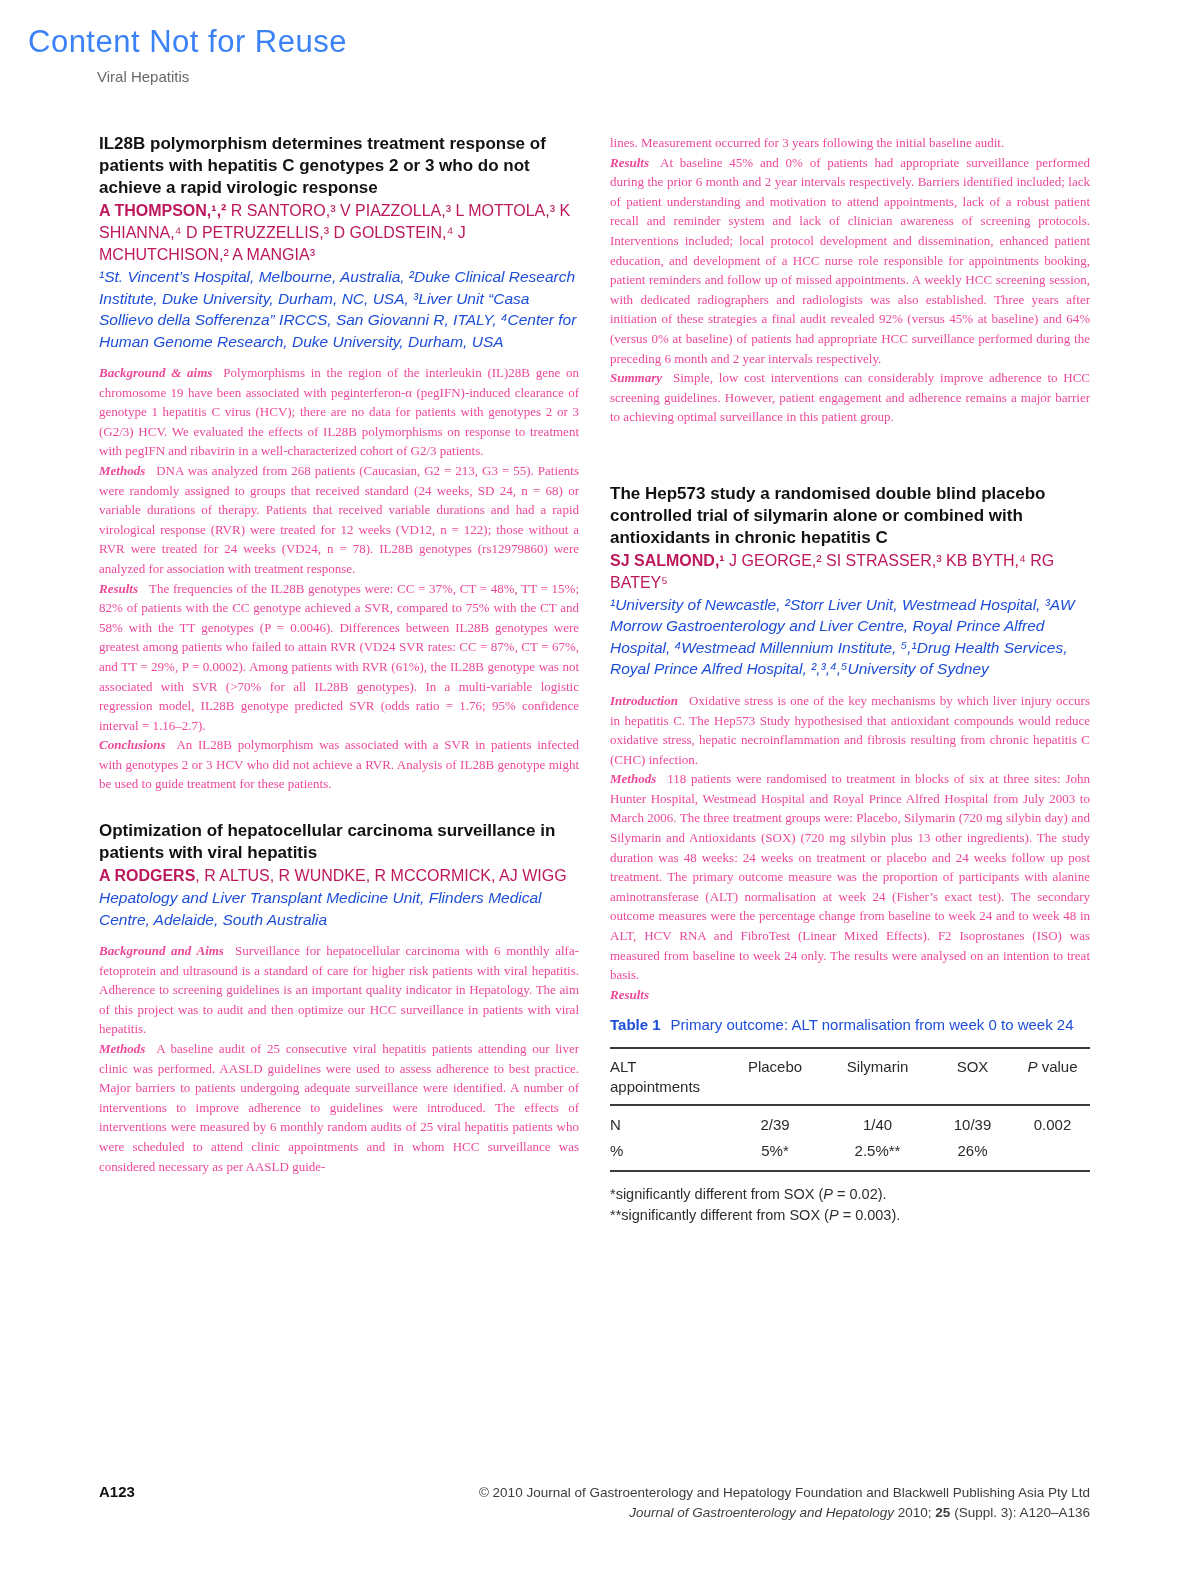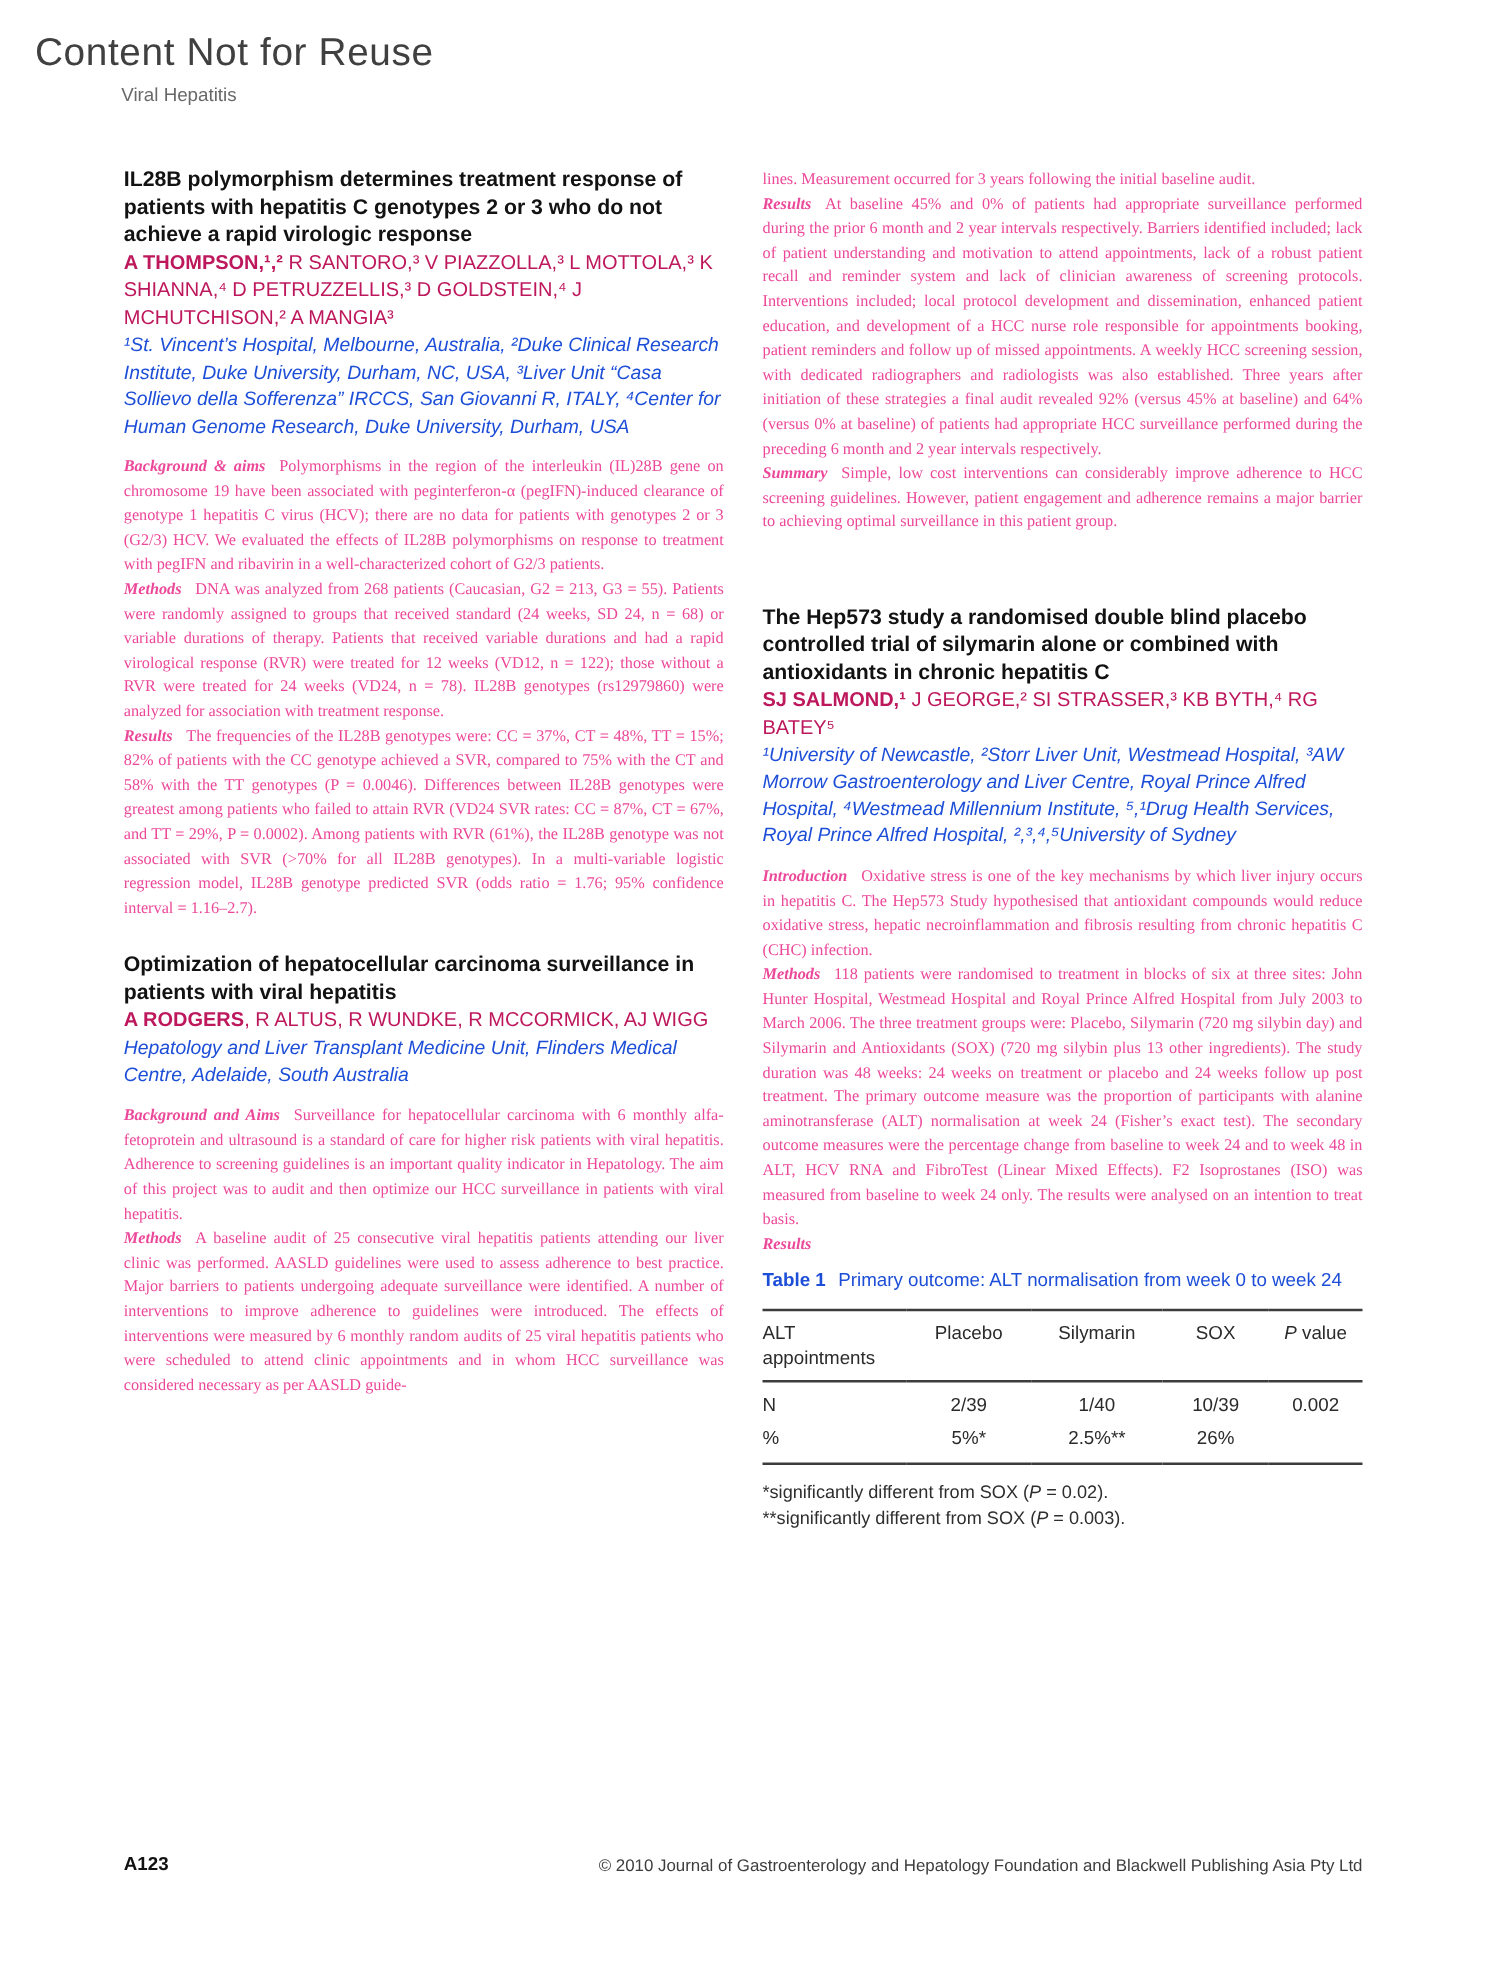--- a/index.html
+++ b/index.html
@@ -2,21 +2,21 @@
 <html><head>
 <meta charset="utf-8">
 <style>
   html,body { margin:0; padding:0; background:#ffffff; }
   .page {
     position:relative; width:1200px; height:1572px; background:#ffffff;
     font-family:"Liberation Serif", serif; overflow:hidden;
   }
   .watermark {
     position:absolute; left:28px; top:24px;
-    font-family:"Liberation Sans", sans-serif; font-size:31px; color:#404040;
+    font-family:"Liberation Sans", sans-serif; font-size:31px; color:#3b82f6;
     letter-spacing:0.5px;
   }
   .section-label {
     position:absolute; left:97px; top:68px;
     font-family:"Liberation Sans", sans-serif; font-size:15px; color:#686868;
   }
   .columns { position:absolute; left:99px; top:133px; width:991px; display:flex; gap:31px; }
   .col { width:480px; }
 
   .abs-title {
@@ -84,20 +84,21 @@
     <div class="col">
 
       <article>
         <h2 class="abs-title">IL28B polymorphism determines treatment response of patients with hepatitis C genotypes 2 or 3 who do not achieve a rapid virologic response</h2>
         <p class="authors"><span class="lead">A THOMPSON,¹,²</span><span> R SANTORO,³ V PIAZZOLLA,³ L MOTTOLA,³ K SHIANNA,⁴ D PETRUZZELLIS,³ D GOLDSTEIN,⁴ J MCHUTCHISON,² A MANGIA³</span></p>
         <p class="affil">¹St. Vincent’s Hospital, Melbourne, Australia, ²Duke Clinical Research Institute, Duke University, Durham, NC, USA, ³Liver Unit “Casa Sollievo della Sofferenza” IRCCS, San Giovanni R, ITALY, ⁴Center for Human Genome Research, Duke University, Durham, USA</p>
         <div class="abs-body">
           <p class="body-para"><span class="para-label">Background &amp; aims</span><span>Polymorphisms in the region of the interleukin (IL)28B gene on chromosome 19 have been associated with peginterferon-α (pegIFN)-induced clearance of genotype 1 hepatitis C virus (HCV); there are no data for patients with genotypes 2 or 3 (G2/3) HCV. We evaluated the effects of IL28B polymorphisms on response to treatment with pegIFN and ribavirin in a well-characterized cohort of G2/3 patients.</span></p>
           <p class="body-para"><span class="para-label">Methods</span><span>DNA was analyzed from 268 patients (Caucasian, G2 = 213, G3 = 55). Patients were randomly assigned to groups that received standard (24 weeks, SD 24, n = 68) or variable durations of therapy. Patients that received variable durations and had a rapid virological response (RVR) were treated for 12 weeks (VD12, n = 122); those without a RVR were treated for 24 weeks (VD24, n = 78). IL28B genotypes (rs12979860) were analyzed for association with treatment response.</span></p>
           <p class="body-para"><span class="para-label">Results</span><span>The frequencies of the IL28B genotypes were: CC = 37%, CT = 48%, TT = 15%; 82% of patients with the CC genotype achieved a SVR, compared to 75% with the CT and 58% with the TT genotypes (P = 0.0046). Differences between IL28B genotypes were greatest among patients who failed to attain RVR (VD24 SVR rates: CC = 87%, CT = 67%, and TT = 29%, P = 0.0002). Among patients with RVR (61%), the IL28B genotype was not associated with SVR (&gt;70% for all IL28B genotypes). In a multi-variable logistic regression model, IL28B genotype predicted SVR (odds ratio = 1.76; 95% confidence interval = 1.16–2.7).</span></p>
+          <p class="body-para"><span class="para-label">Conclusions</span><span>An IL28B polymorphism was associated with a SVR in patients infected with genotypes 2 or 3 HCV who did not achieve a RVR. Analysis of IL28B genotype might be used to guide treatment for these patients.</span></p>
         </div>
       </article>
 
       <article class="abstract-2">
         <h2 class="abs-title">Optimization of hepatocellular carcinoma surveillance in patients with viral hepatitis</h2>
         <p class="authors"><span class="lead">A RODGERS</span><span>, R ALTUS, R WUNDKE, R MCCORMICK, AJ WIGG</span></p>
         <p class="affil">Hepatology and Liver Transplant Medicine Unit, Flinders Medical Centre, Adelaide, South Australia</p>
         <div class="abs-body">
           <p class="body-para"><span class="para-label">Background and Aims</span><span>Surveillance for hepatocellular carcinoma with 6 monthly alfa-fetoprotein and ultrasound is a standard of care for higher risk patients with viral hepatitis. Adherence to screening guidelines is an important quality indicator in Hepatology. The aim of this project was to audit and then optimize our HCC surveillance in patients with viral hepatitis.</span></p>
           <p class="body-para"><span class="para-label">Methods</span><span>A baseline audit of 25 consecutive viral hepatitis patients attending our liver clinic was performed. AASLD guidelines were used to assess adherence to best practice. Major barriers to patients undergoing adequate surveillance were identified. A number of interventions to improve adherence to guidelines were introduced. The effects of interventions were measured by 6 monthly random audits of 25 viral hepatitis patients who were scheduled to attend clinic appointments and in whom HCC surveillance was considered necessary as per AASLD guide-</span></p>
@@ -158,16 +159,17 @@
         <p class="fn"><span>**significantly different from SOX (</span><span class="ital">P</span><span> = 0.003).</span></p>
       </div>
 
     </div>
   </div>
 
   <div class="footer">
     <div class="page-num">A123</div>
     <div class="copyright">
       <div>© 2010 Journal of Gastroenterology and Hepatology Foundation and Blackwell Publishing Asia Pty Ltd</div>
+      <div><span class="jrnl ital">Journal of Gastroenterology and Hepatology</span><span> 2010; </span><span class="vol">25</span><span> (Suppl. 3): A120–A136</span></div>
     </div>
   </div>
 
 </div>
 
 </body></html>

